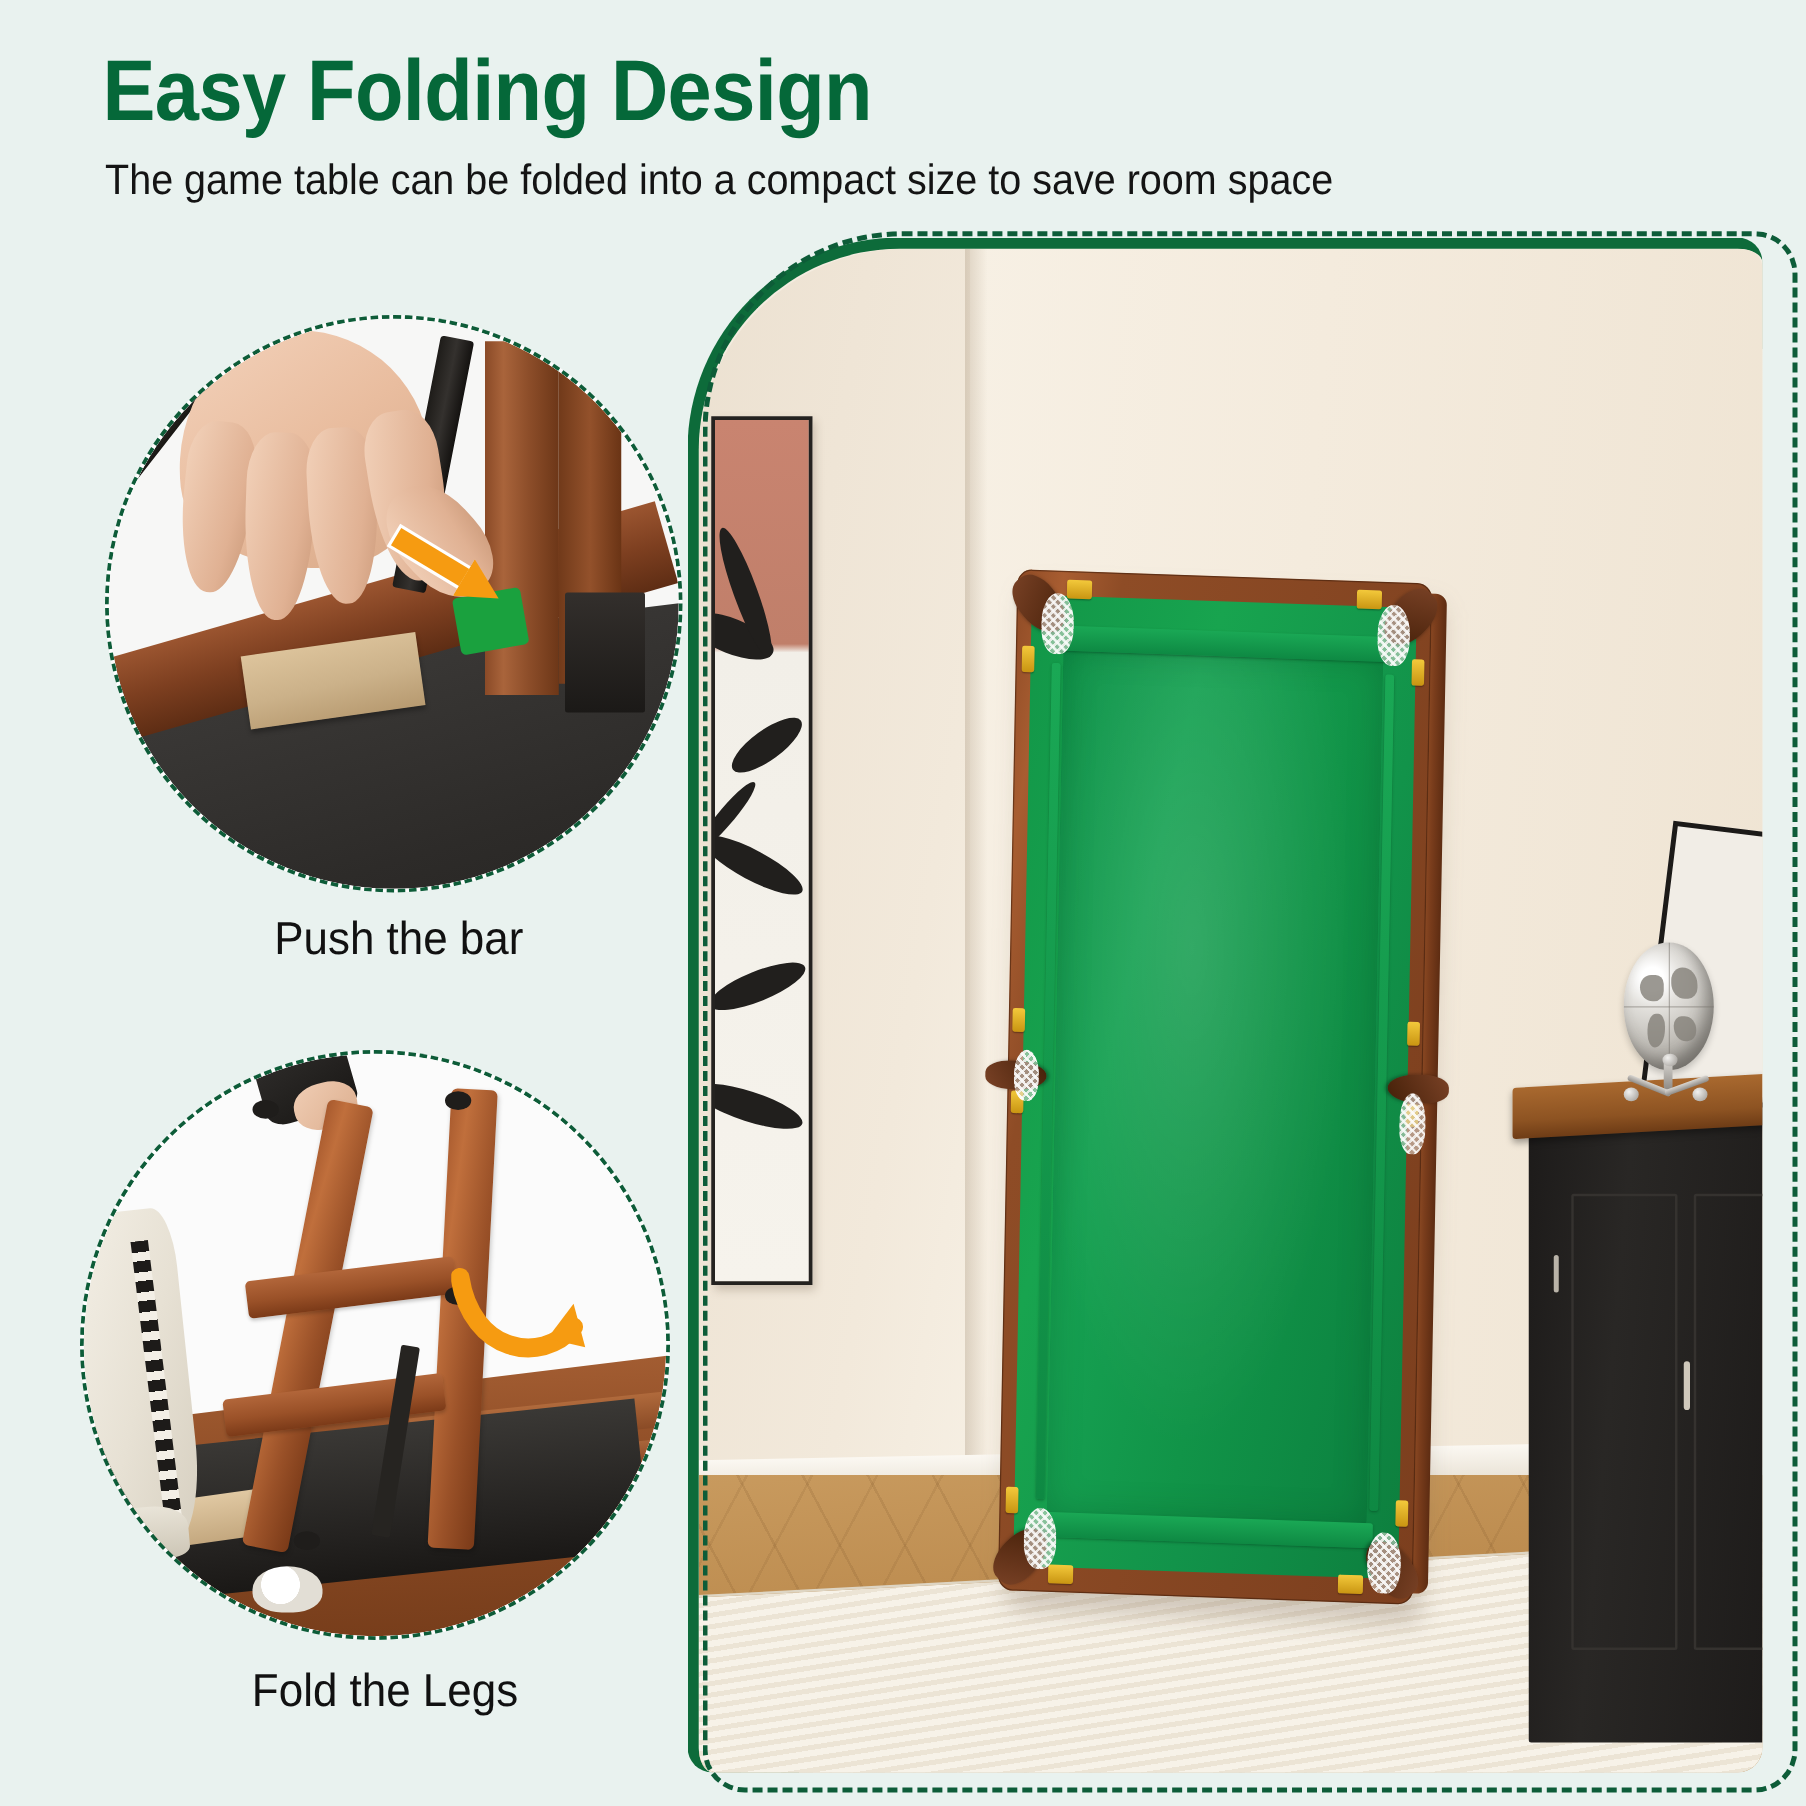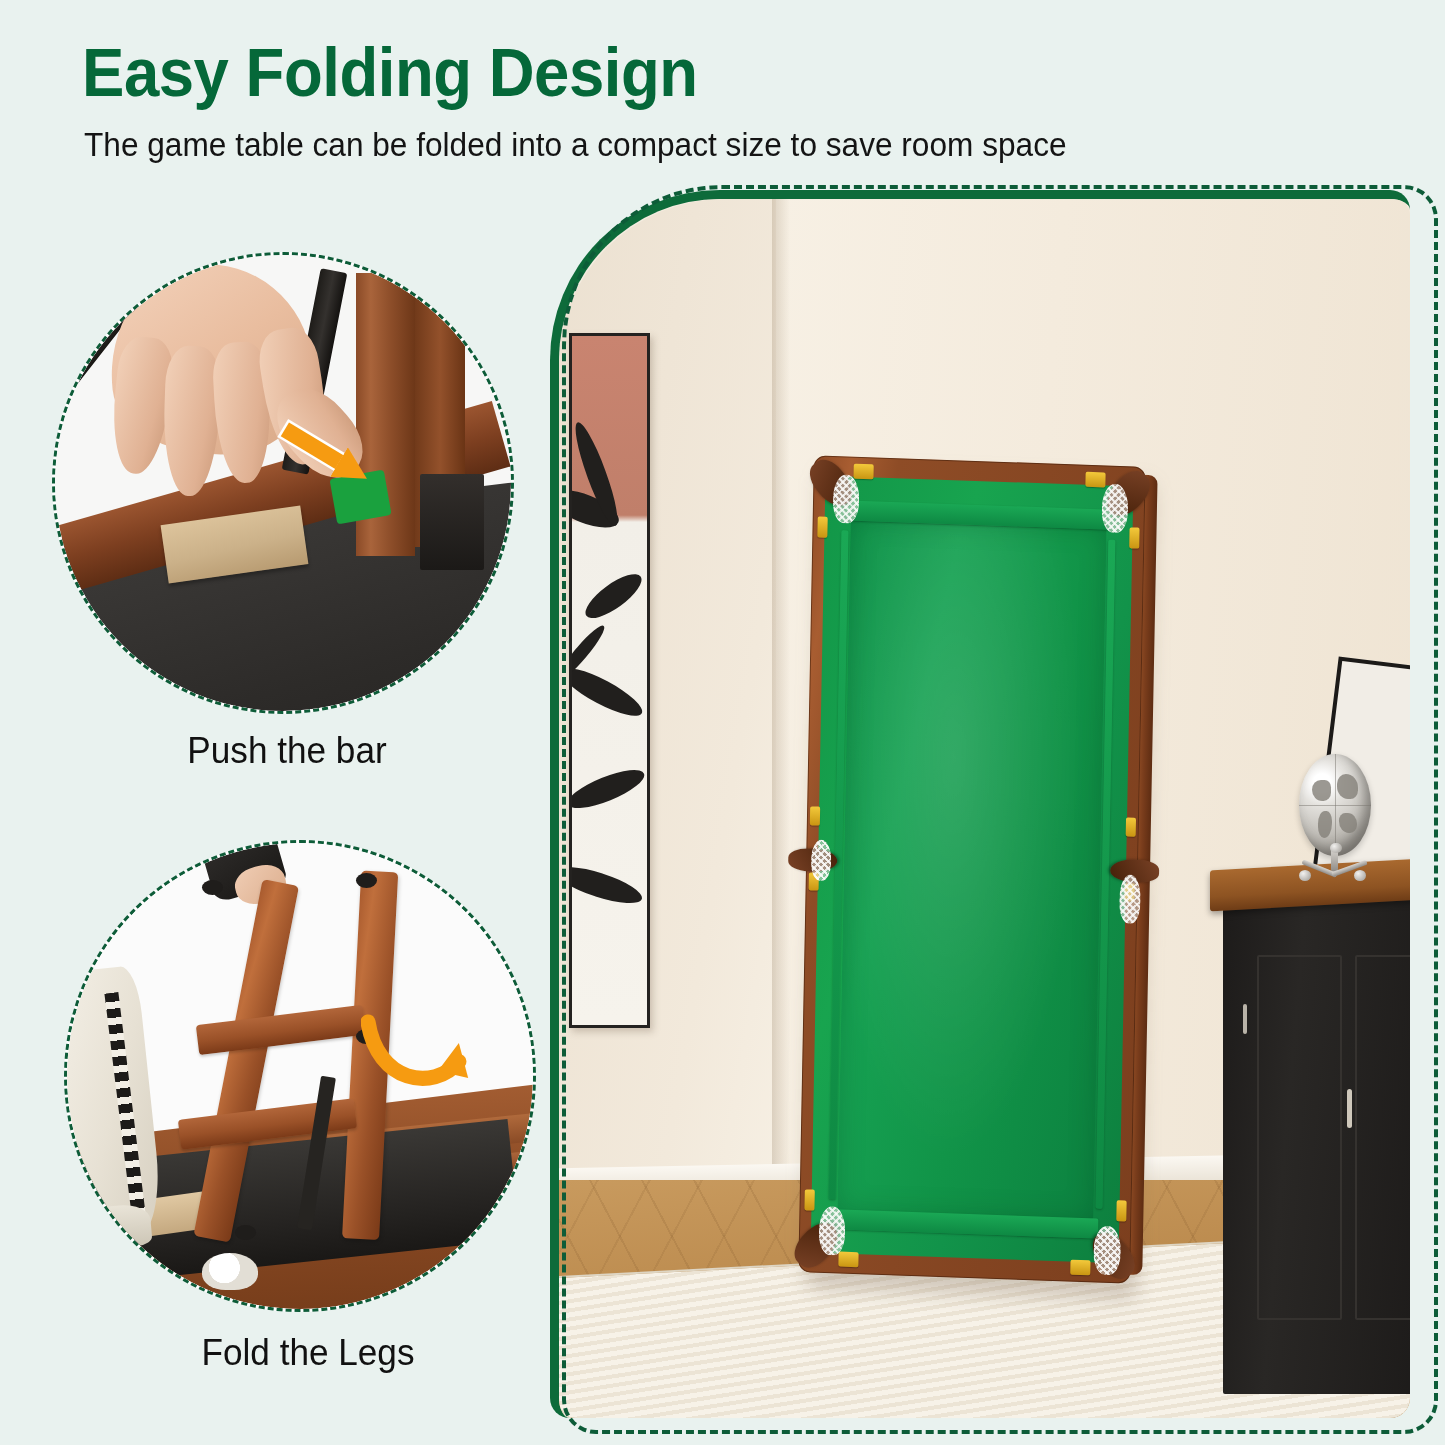--- a/index.html
+++ b/index.html
@@ -429,21 +429,21 @@
   }
 </style>
 </head>
 <body>
 
 <div id="header">
   <div id="title">Easy Folding Design</div>
   <div id="subtitle">The game table can be folded into a compact size to save room space</div>
 </div>
 
-<div class="inset-wrap" style="left:52px; top:252px; width:470px; height:540px;">
+<div class="inset-wrap" style="left:84px; top:252px; width:470px; height:540px;">
 
   <div class="circle" style="width:462px; height:462px;">
     <div class="circle-inner">
       <div class="pa-bg"></div>
       <div class="pa-darkdeck"></div>
       <div class="pa-woodrail"></div>
       <div class="pa-upright"></div>
       <div class="pa-upright2"></div>
       <div class="pa-foot"></div>
       <div class="pa-greenfelt"></div>

